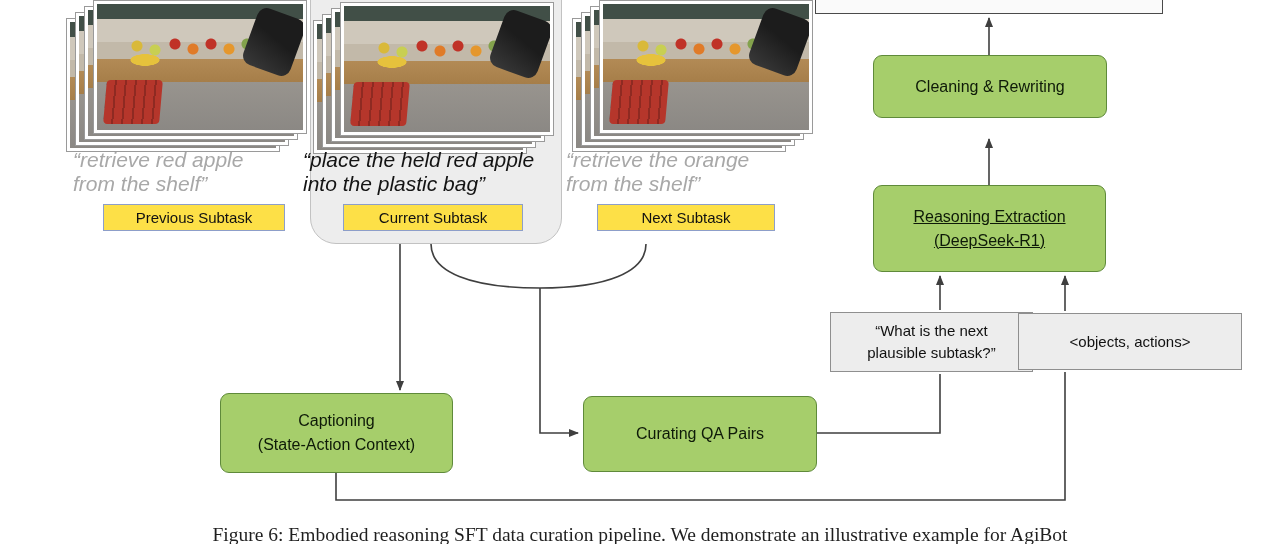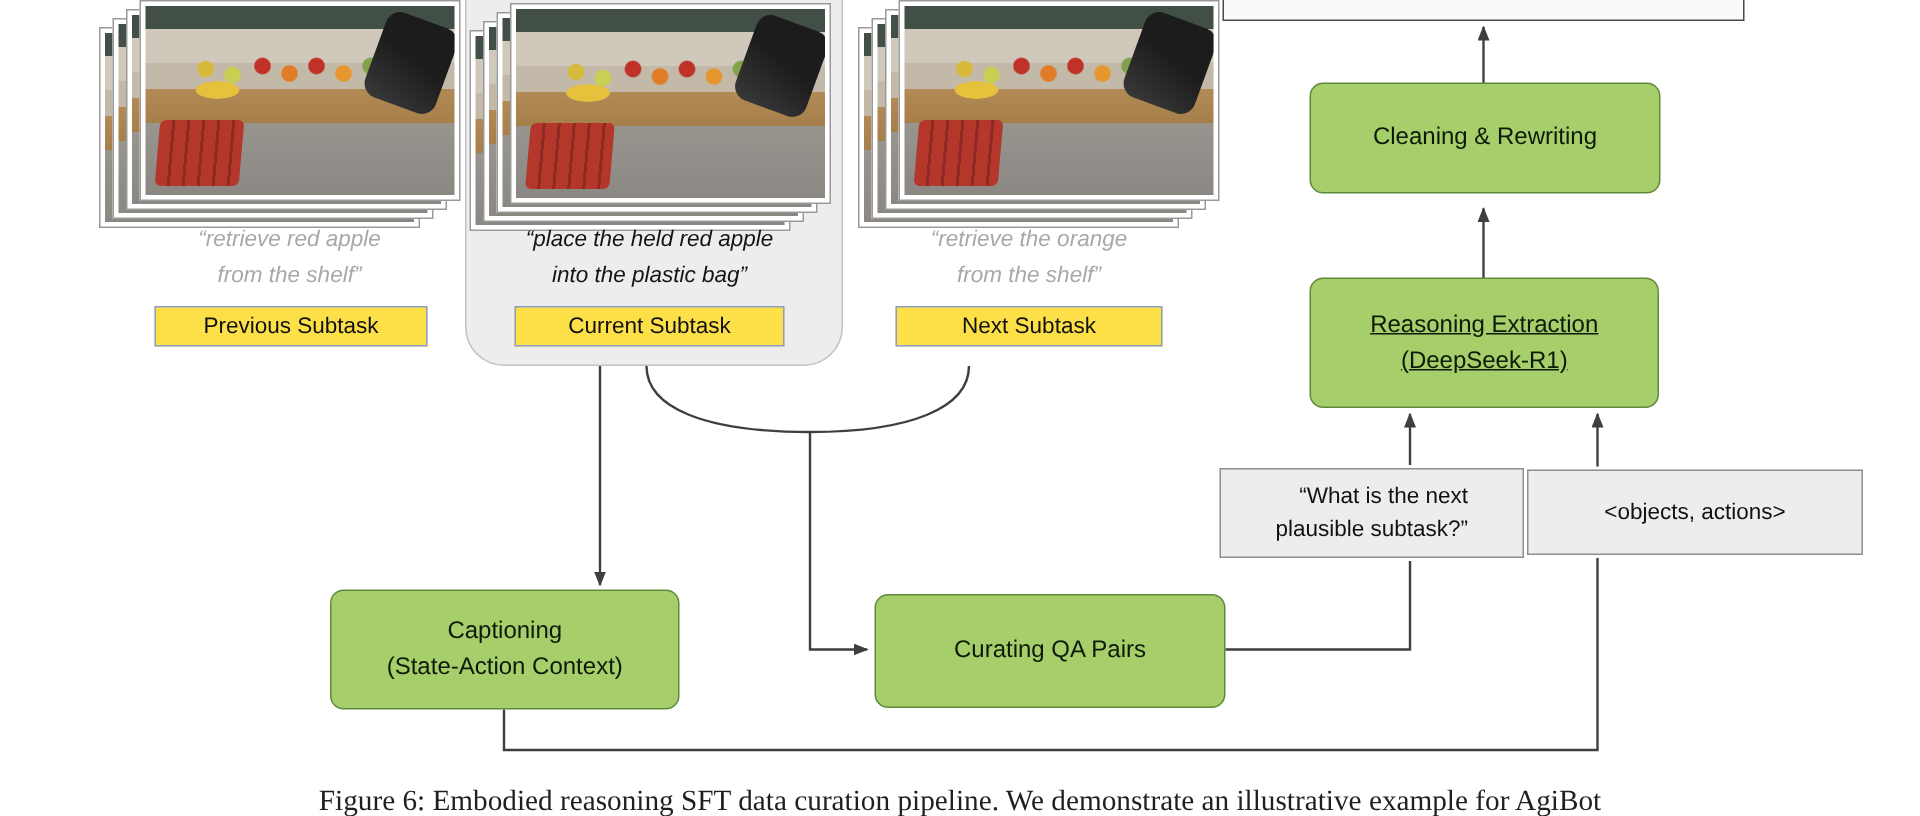--- a/index.html
+++ b/index.html
@@ -52,22 +52,22 @@
     background:repeating-linear-gradient(90deg,#b5362b 0 8px,#8e2a22 8px 10px);
     border-radius:4px;transform:skewX(-5deg);
   }
   .scene::after{ 
     content:"";position:absolute;right:4px;top:8px;width:50px;height:60px;
     background:linear-gradient(200deg,#1c1c1c 45%,#3a3a3a);
     border-radius:10px;transform:rotate(20deg);
   }
 
   .quote{
-    position:absolute;top:148px;z-index:4;text-align:center;
-    font-style:italic;font-size:15px;line-height:24px;white-space:pre-line;
+    position:absolute;top:148px;z-index:4;
+    font-style:italic;font-size:21px;line-height:24px;white-space:pre-line;
   }
   .quote.side{color:#a8a8a8;}
   .quote.center{color:#141414;font-weight:500;}
   .q-prev{left:73px;width:240px;}
   .q-current{left:303px;width:260px;}
   .q-next{left:566px;width:240px;}
 
   .chip{
     position:absolute;top:204px;height:27px;z-index:4;box-sizing:border-box;
     background:#fde047;border:1px solid #8d9ec9;
@@ -79,29 +79,29 @@
 
   .gbox{
     position:absolute;z-index:4;box-sizing:border-box;
     background:#a6ce6b;border:1.5px solid #5f8a3a;border-radius:9px;
     display:flex;flex-direction:column;align-items:center;justify-content:center;
     font-size:16px;line-height:24px;color:#0e1a08;text-align:center;
   }
   .gbox-captioning{left:220px;top:393px;width:233px;height:80px;}
   .gbox-curating{left:583px;top:396px;width:234px;height:76px;}
   .gbox-reasoning{left:873px;top:185px;width:233px;height:87px;text-decoration:underline;}
-  .gbox-cleaning{left:873px;top:55px;width:234px;height:74px;}
+  .gbox-cleaning{left:873px;top:55px;width:234px;height:63px;}
 
   .note{
     position:absolute;z-index:4;box-sizing:border-box;
     background:#ededed;border:1px solid #8f8f8f;
     display:flex;align-items:center;justify-content:center;text-align:center;
     font-size:15px;line-height:22px;color:#111;white-space:pre-line;
   }
-  .note-prompt{left:813px;top:312px;width:203px;height:60px;text-align:right;}
+  .note-prompt{left:830px;top:312px;width:203px;height:60px;}
   .note-objects{left:1018px;top:313px;width:224px;height:57px;}
 
   .topbox{
     position:absolute;left:815px;top:-30px;width:348px;height:44px;z-index:4;
     background:#fafafa;border:1.5px solid #4a4a4a;box-sizing:border-box;
   }
 
   .figcaption{
     position:absolute;left:0;top:520px;width:1280px;z-index:4;text-align:center;
     font-family:"Liberation Serif",serif;font-size:19.5px;line-height:30px;color:#1f1f1f;

